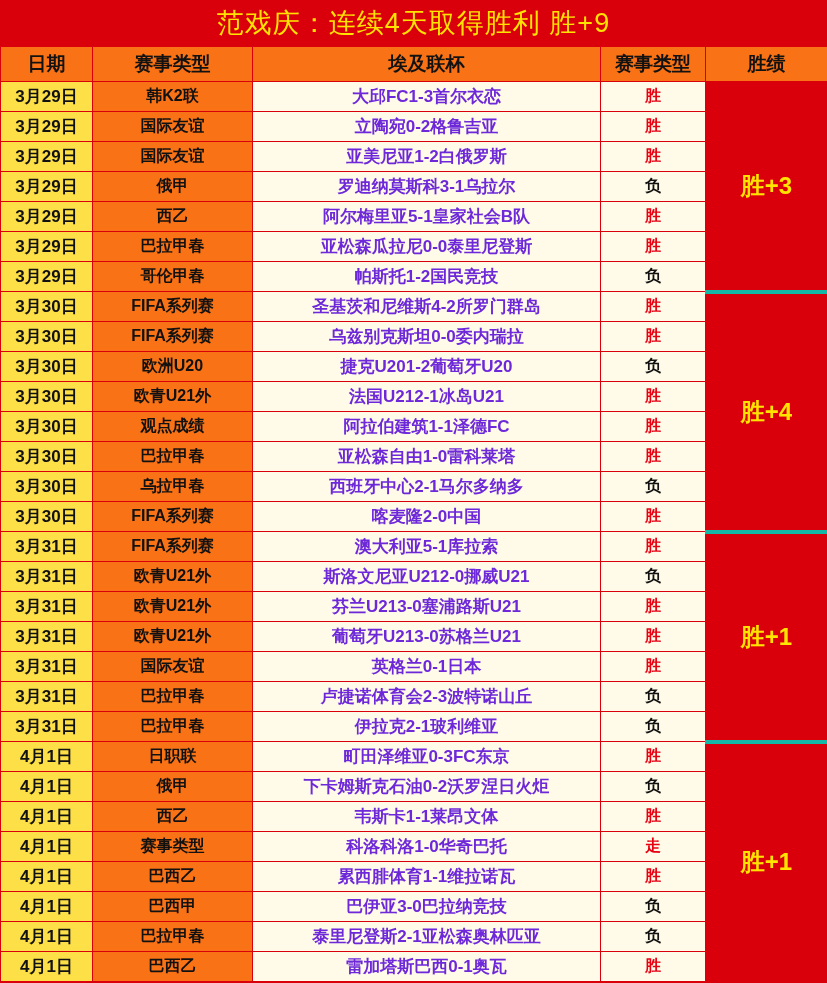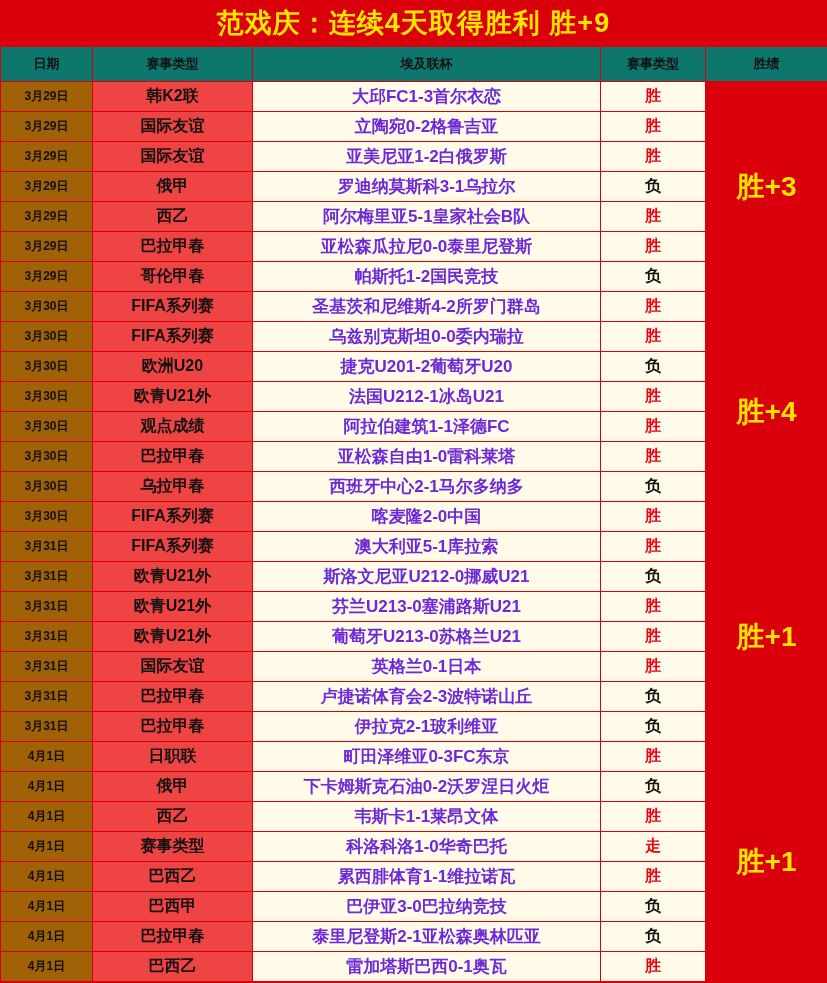--- a/index.html
+++ b/index.html
@@ -24,78 +24,78 @@
   .title-bar {
     height: 46px;
     display: flex;
     align-items: center;
     justify-content: center;
     background: #d9000c;
   }
   .title-text {
     color: #ffe400;
     font-size: 27px;
-    font-weight: bold;
+    font-weight: normal;
     letter-spacing: 1px;
     white-space: nowrap;
   }
   table.grid {
     border-collapse: collapse;
     table-layout: fixed;
     width: 827px;
     background: #d9000c;
   }
   table.grid td, table.grid th {
     border: 1px solid #d9000c;
     padding: 0;
     font-weight: bold;
     text-align: center;
     vertical-align: middle;
     white-space: nowrap;
     overflow: hidden;
   }
   thead th {
-    background: #0f766e;
+    background: #f97316;
     color: #121212;
     height: 34px;
-    font-size: 13px;
+    font-size: 19px;
     border: 1px solid #d9000c;
   }
   td.date {
-    background: #a16207;
+    background: #fde047;
     color: #111;
-    font-size: 12px;
+    font-size: 17px;
     height: 29px;
   }
   td.league {
-    background: #ef4444;
+    background: #f97316;
     color: #111;
     font-size: 16px;
   }
   td.match {
     background: #fffbe8;
     color: #6d28d9;
     font-size: 17px;
   }
   td.result {
     background: #fffbe8;
     font-size: 16px;
   }
   td.result.win { color: #e60012; }
   td.result.lose { color: #111; }
   td.result.draw { color: #e60012; }
   td.streak {
     background: #d9000c;
     color: #ffe400;
-    font-size: 28px;
+    font-size: 24px;
     font-weight: bold;
     border-left: 1px solid #d9000c;
     border-right: 1px solid #d9000c;
   }
-  td.streak.sep { border-top: 1px solid #14b8a6; }
+  td.streak.sep { border-top: 4px solid #14b8a6; }
   col.c-date   { width: 92px; }
   col.c-league { width: 160px; }
   col.c-match  { width: 348px; }
   col.c-result { width: 105px; }
   col.c-streak { width: 122px; }
 </style>
 </head>
 <body>
 
 <div class="sheet">

